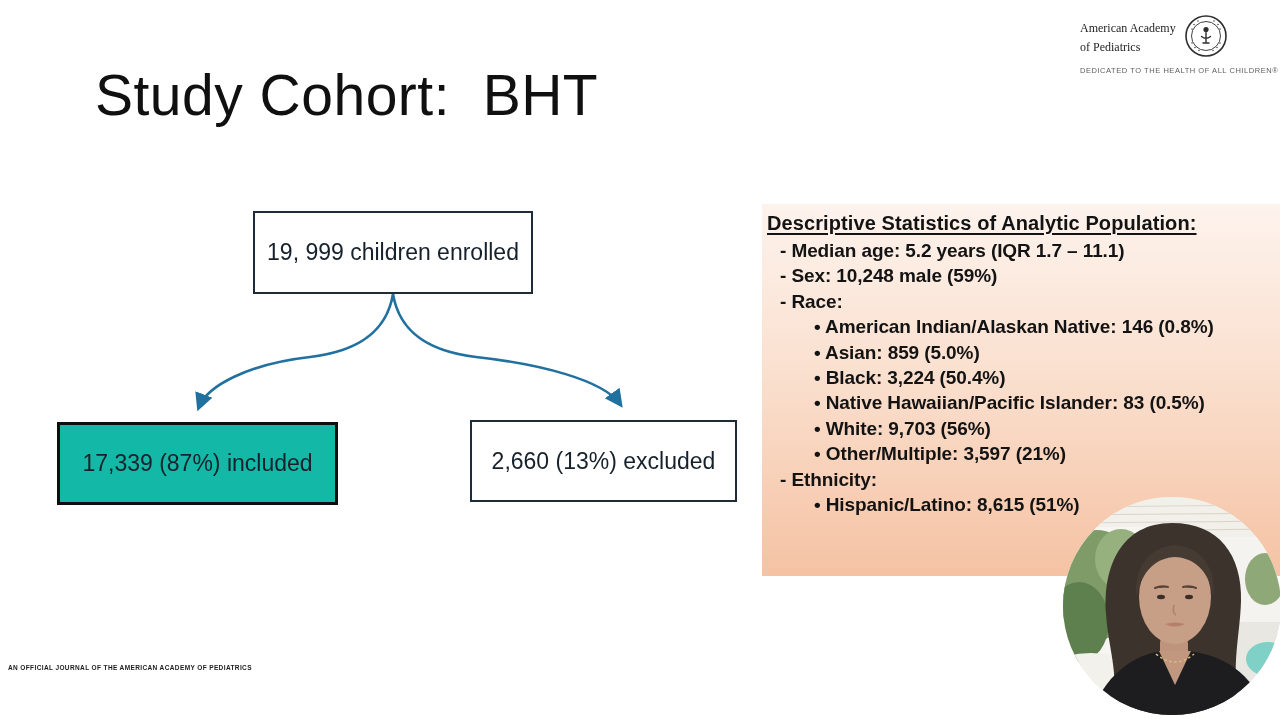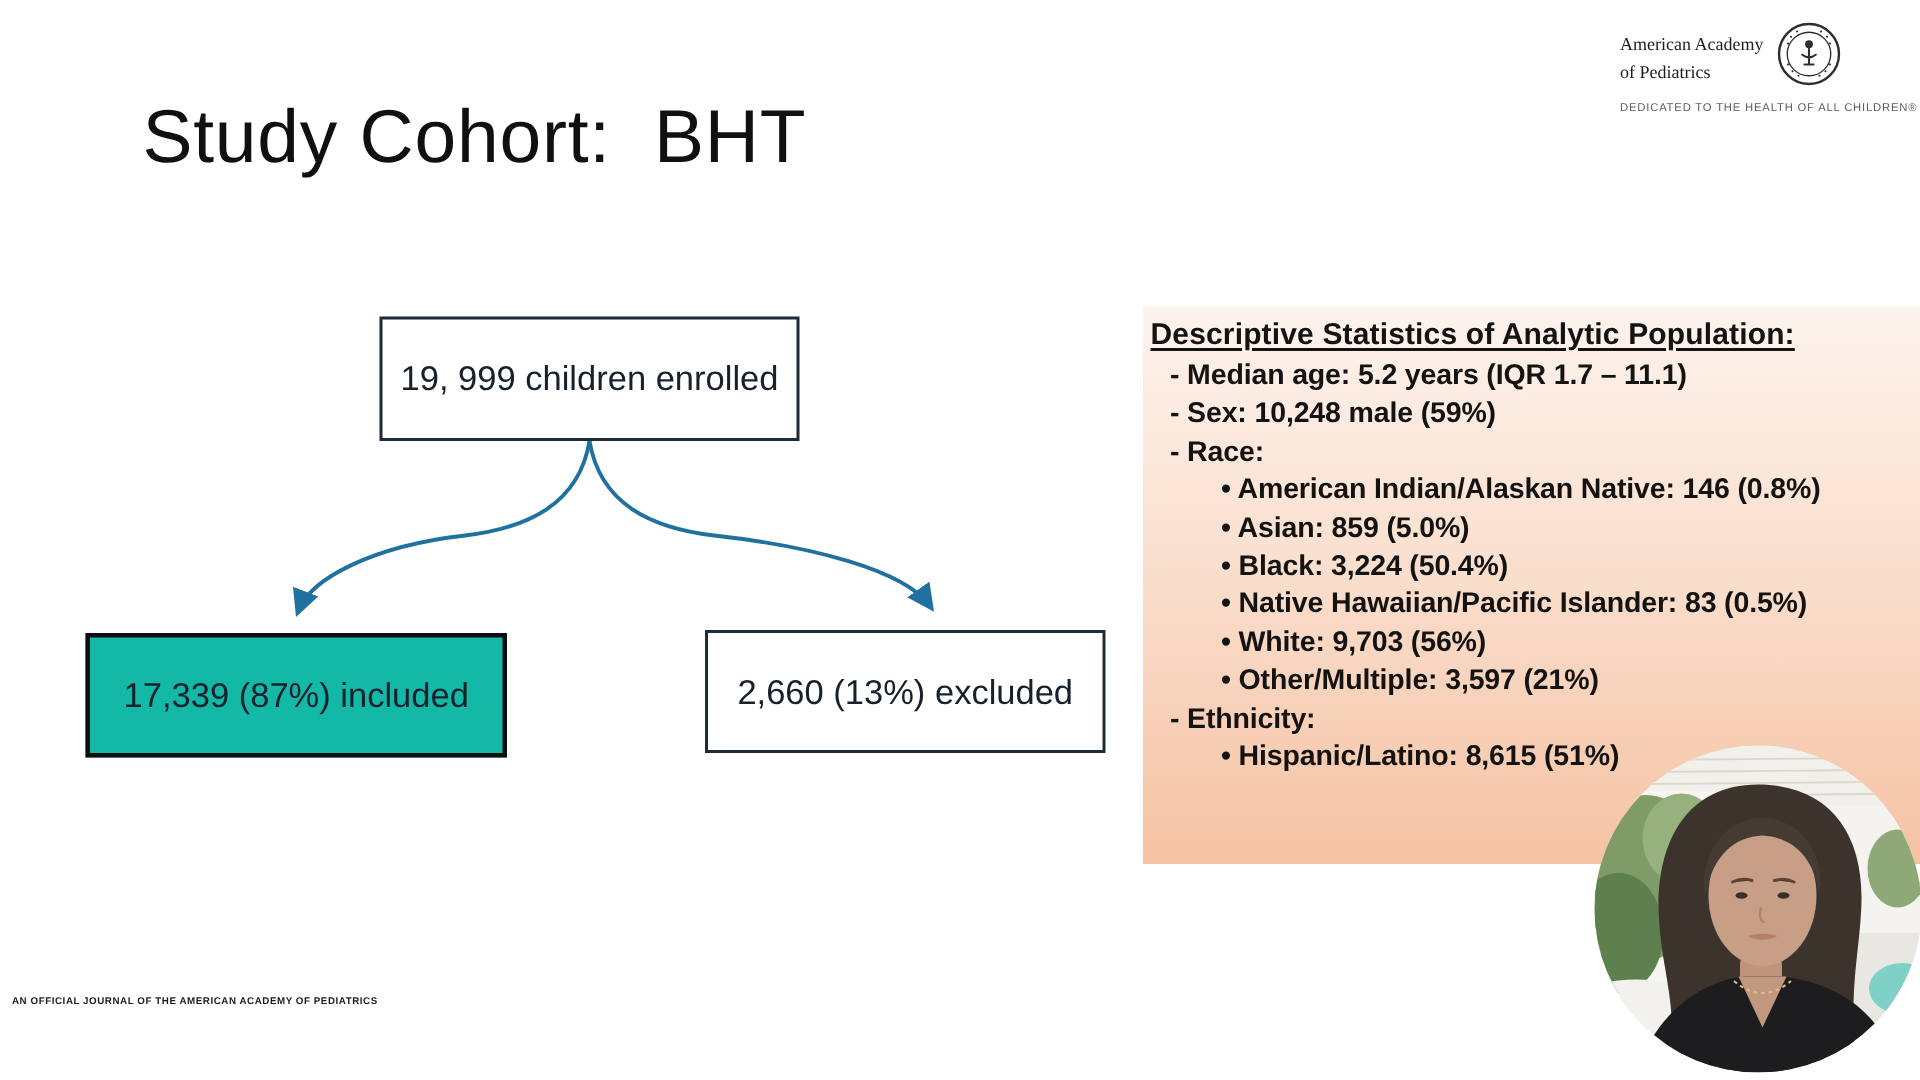--- a/index.html
+++ b/index.html
@@ -5,21 +5,21 @@
   html,body { margin:0; padding:0; background:#888; }
   .slide {
     position:relative; width:1280px; height:720px; margin:0 auto;
     background:#ffffff; overflow:hidden;
     font-family:"Liberation Sans", sans-serif;
   }
 
   
   .title {
     position:absolute; left:95px; top:62px;
-    font-size:50px; font-weight:400; color:#101010;
+    font-size:57px; font-weight:400; color:#101010;
     white-space:pre; letter-spacing:0.5px;
   }
 
   
   .aap-logo { position:absolute; top:14px; right:18px; width:182px; }
   .aap-row { display:flex; align-items:center; gap:8px; }
   .aap-name {
     font-family:"Liberation Serif", serif; font-size:12px; line-height:19px;
     color:#1d1d1d; white-space:nowrap;
   }

